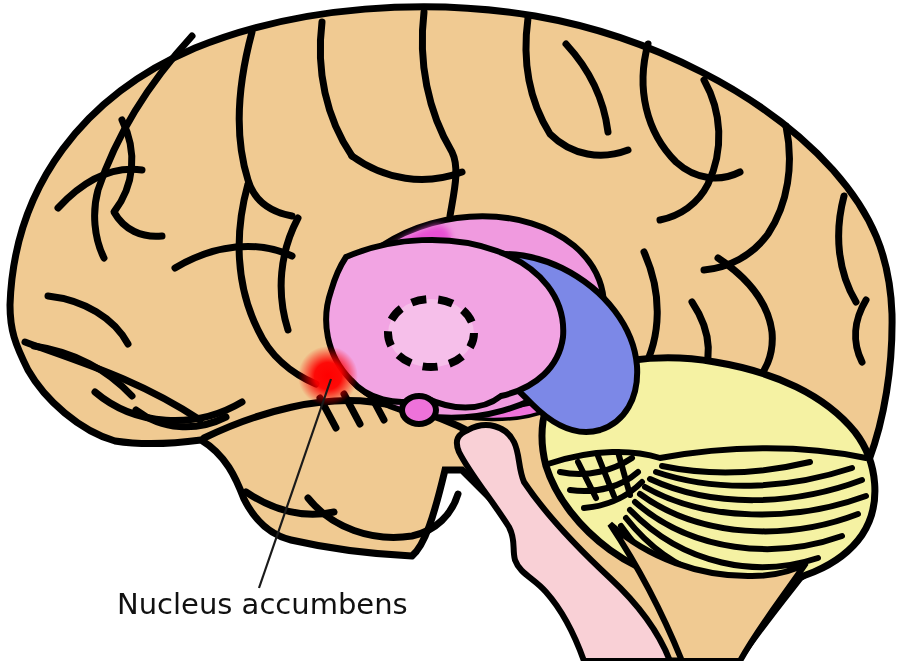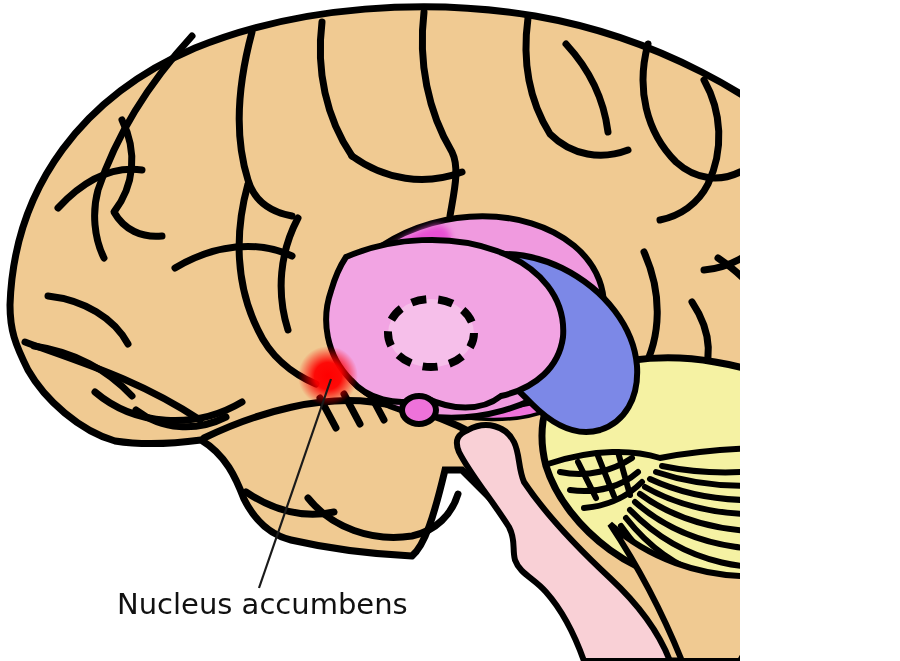--- a/index.html
+++ b/index.html
@@ -1,16 +1,16 @@
 <!DOCTYPE html>
 <html><head>
 <meta charset="utf-8">
 <style>
   html,body{margin:0;padding:0;background:#fff;}
-  .stage{position:relative;width:740px;height:661px;background:#fff;overflow:hidden;
+  .stage{position:relative;width:900px;height:661px;background:#fff;overflow:hidden;
          font-family:"DejaVu Sans","Liberation Sans",sans-serif;}
   svg{display:block;}
   .label-text{font-family:"DejaVu Sans","Liberation Sans",sans-serif;font-size:29px;fill:#111;}
 </style>
 </head>
 <body>
 
 <div class="stage">
 <svg width="900" height="661" viewBox="0 0 900 661">
   <defs>

